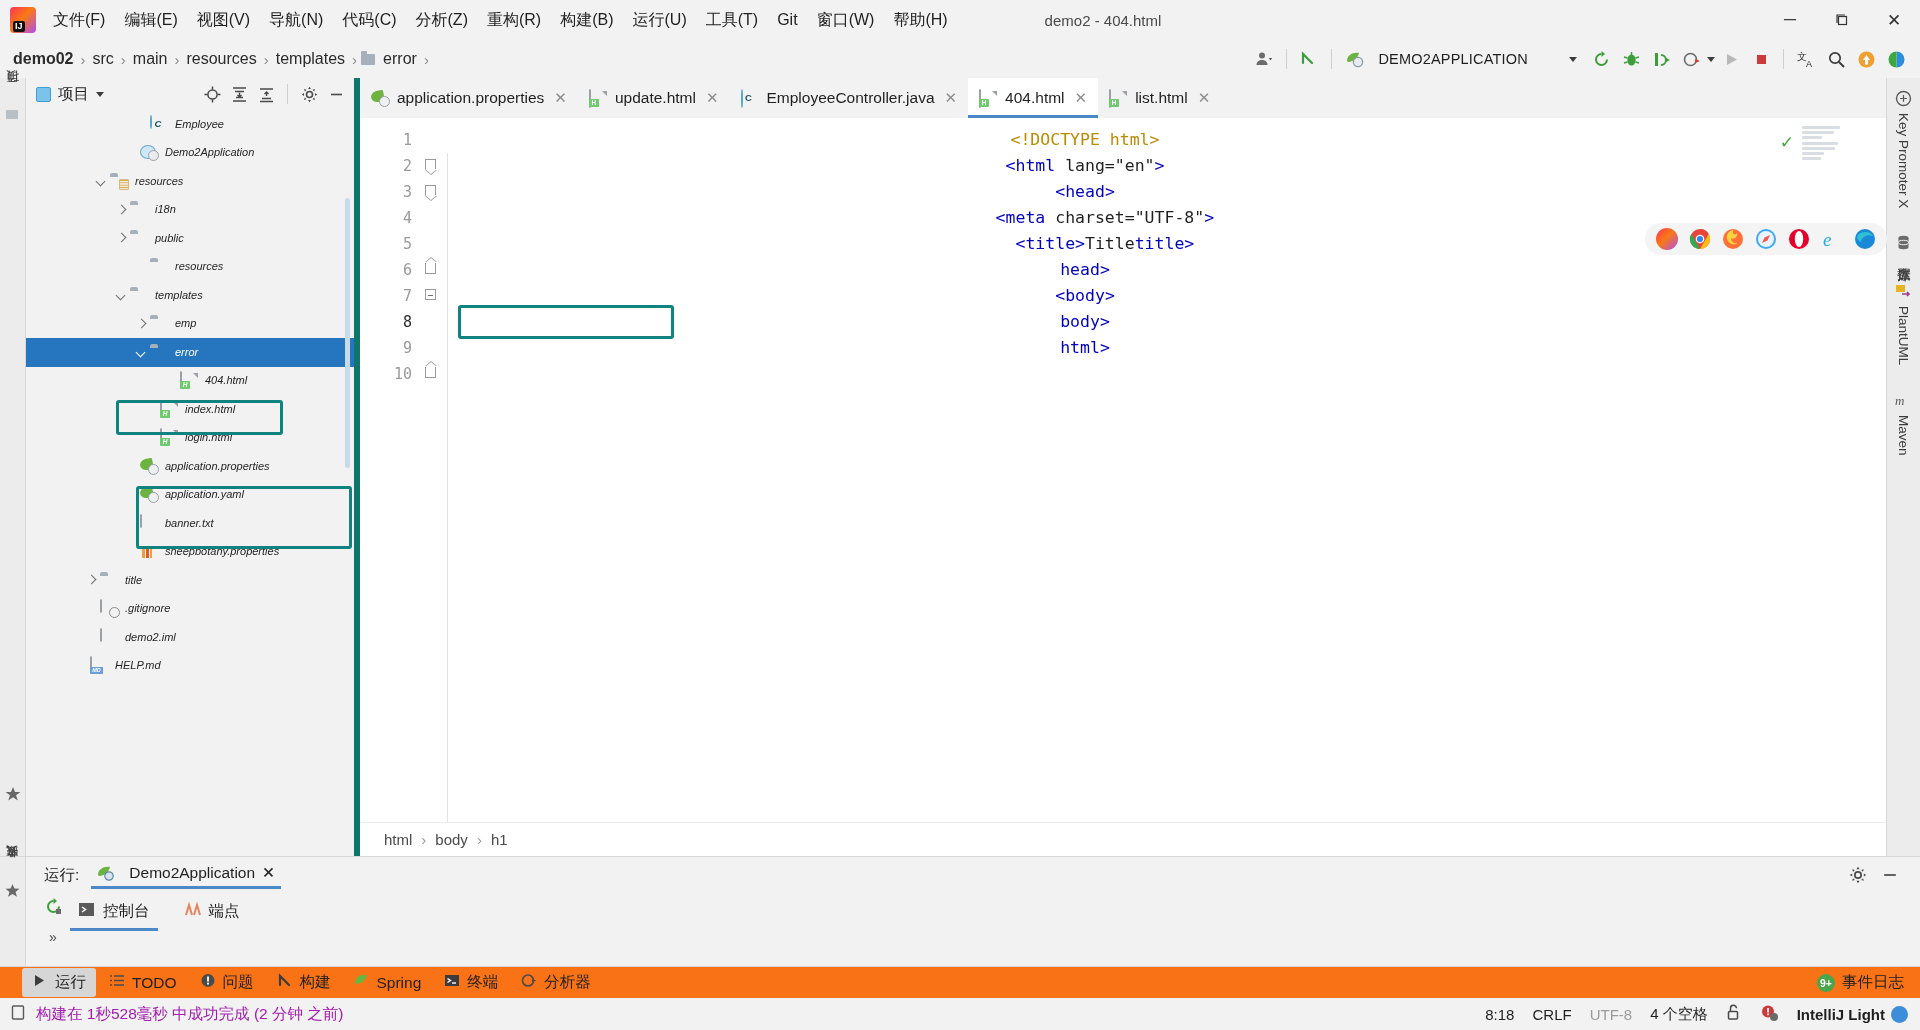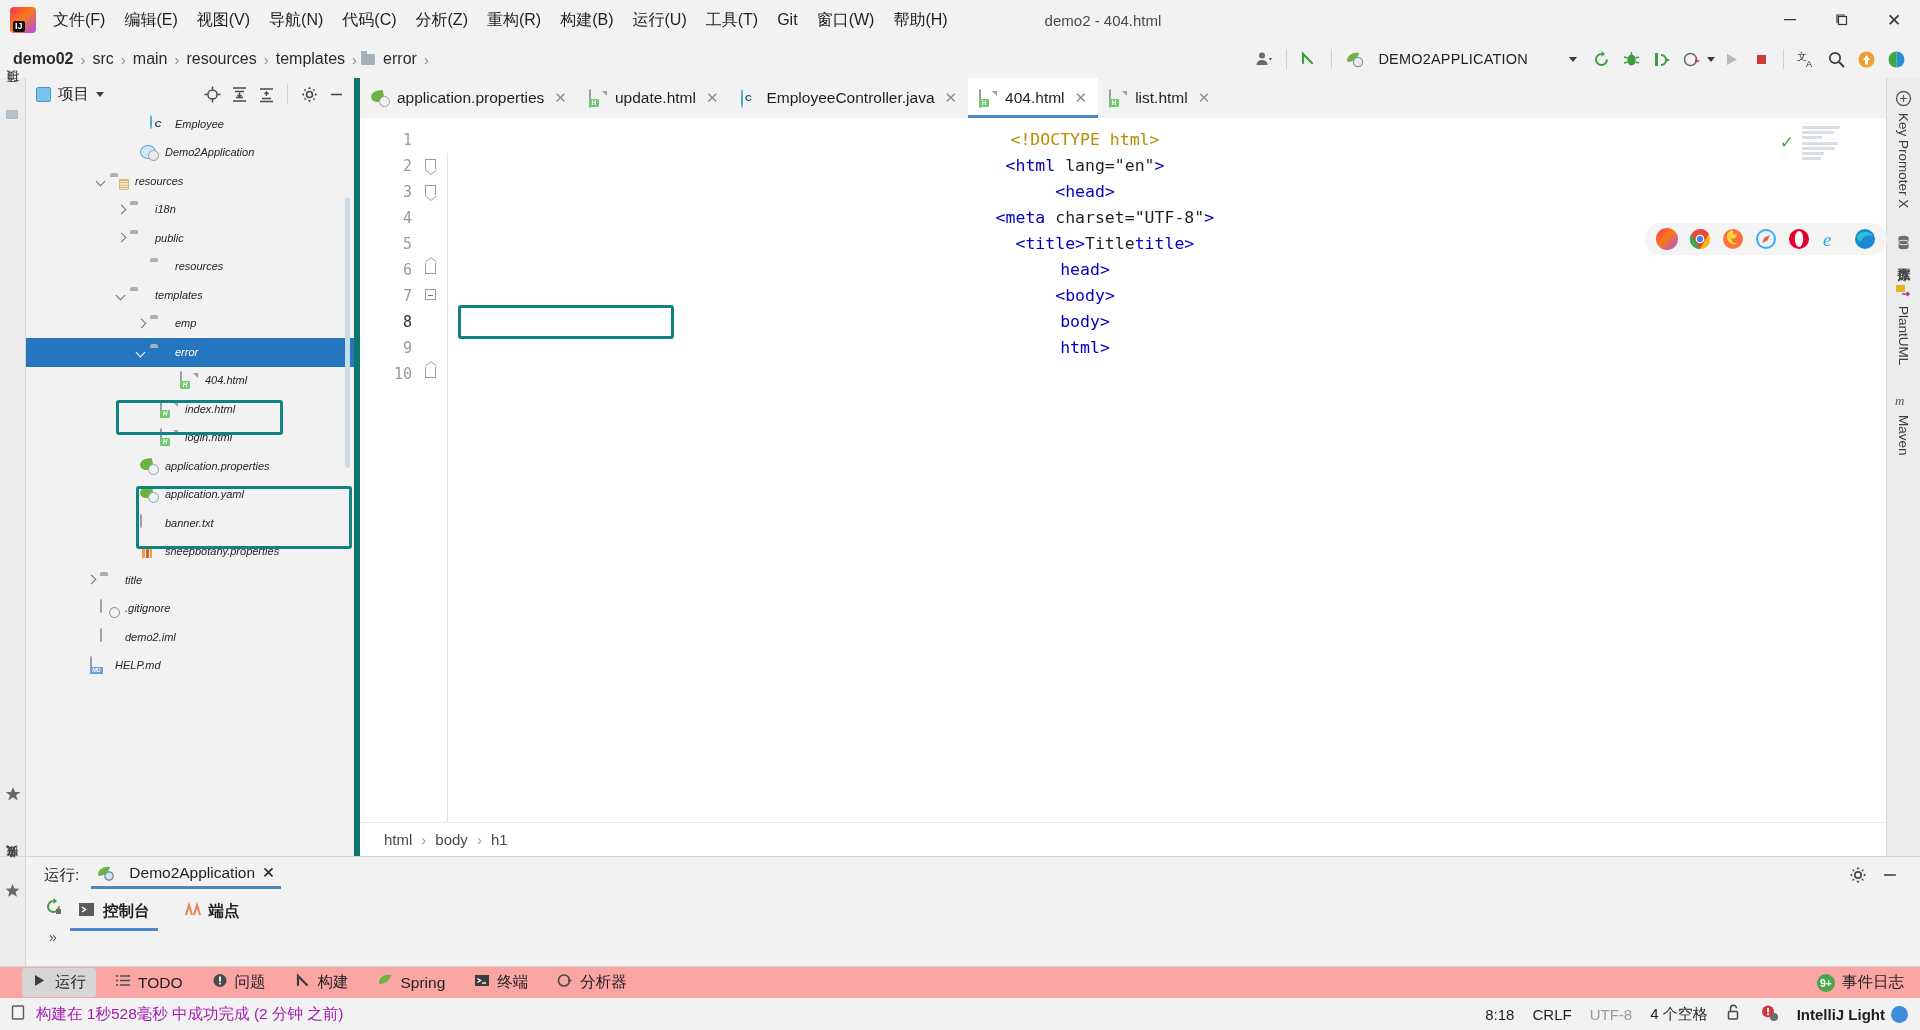--- a/index.html
+++ b/index.html
@@ -175,26 +175,26 @@
   .run-left{ width:26px; flex:0 0 26px; background:#ececec; border-right:1px solid #d7d7d7;
              display:flex;flex-direction:column;align-items:center;padding-top:6px;}
   .run-body{ flex:1 1 auto; display:flex; flex-direction:column; min-width:0;}
   .run-tabrow{ height:36px; display:flex; align-items:center; padding-left:18px; gap:12px; }
   .run-label{ font-size:15.5px; color:#1f1f1f;}
   .run-tab{ display:flex; align-items:center; gap:7px; font-size:15.5px; padding:3px 6px 7px; position:relative;}
   .run-tab.active::after{content:"";position:absolute;left:0;right:0;bottom:0;height:3px;background:#4a88c7;}
   .run-toolrow{ display:flex; align-items:flex-start; padding-left:6px; }
   .run-vtools{ width:42px; flex:0 0 42px; display:flex; flex-direction:column; align-items:center; gap:9px; padding-top:4px;}
   .run-subtabs{ display:flex; align-items:center; gap:26px; padding-top:4px;}
-  .subtab{ display:flex; align-items:center; gap:7px; font-size:15.5px; padding:4px 4px 9px; position:relative;font-weight:bold;}
+  .subtab{ display:flex; align-items:center; gap:7px; font-size:15.5px; padding:4px 4px 9px; position:relative;}
   .subtab.active::after{content:"";position:absolute;left:-4px;right:-4px;bottom:0;height:3px;background:#4a88c7;}
 
   
-  .toolbar-bottom{ height:32px; flex:0 0 32px; display:flex; align-items:center; background:#fca5a5;
-      border-top:1px solid #d7d7d7; padding-left:22px; gap:9px;}
+  .toolbar-bottom{ height:32px; flex:0 0 32px; display:flex; align-items:center; background:#f97316;
+      border-top:1px solid #d7d7d7; padding-left:22px; gap:3px;}
   .twbtn{ display:flex; align-items:center; gap:7px; font-size:15.5px; padding:4px 10px; border-radius:3px;}
   .twbtn.active{ background:#d6d6d6; }
   .tw-right{ margin-left:auto; display:flex; align-items:center; gap:7px; padding-right:16px; font-size:15.5px;}
   .badge9{ width:18px;height:18px;border-radius:50%;background:#4aa64a;color:#fff;font-size:10.5px;
      display:flex;align-items:center;justify-content:center;font-weight:bold;}
 
   .statusbar{ height:32px; flex:0 0 32px; display:flex; align-items:center; background:#f2f2f2; padding-left:10px; gap:9px;}
   .status-msg{ font-size:15.5px; color:#a21caf;}
   .status-right{ margin-left:auto; display:flex; align-items:center; gap:18px; padding-right:12px; font-size:15px;}
   .dim{ color:#9a9a9a;}

